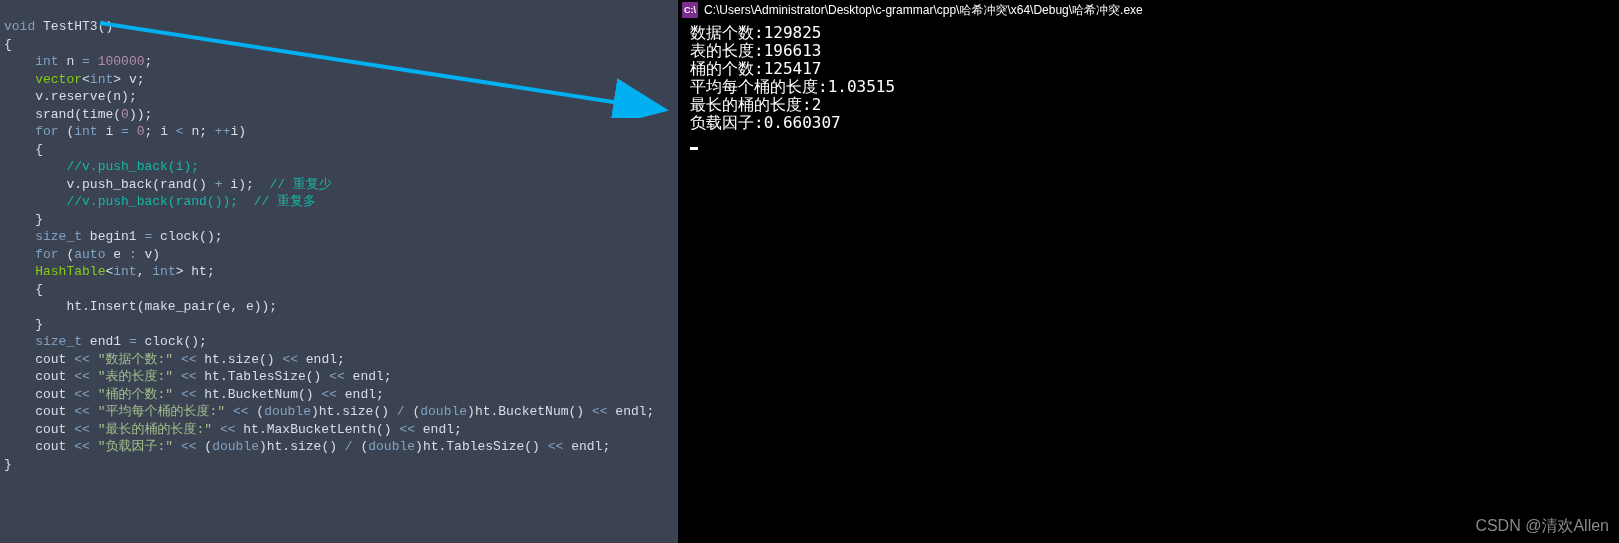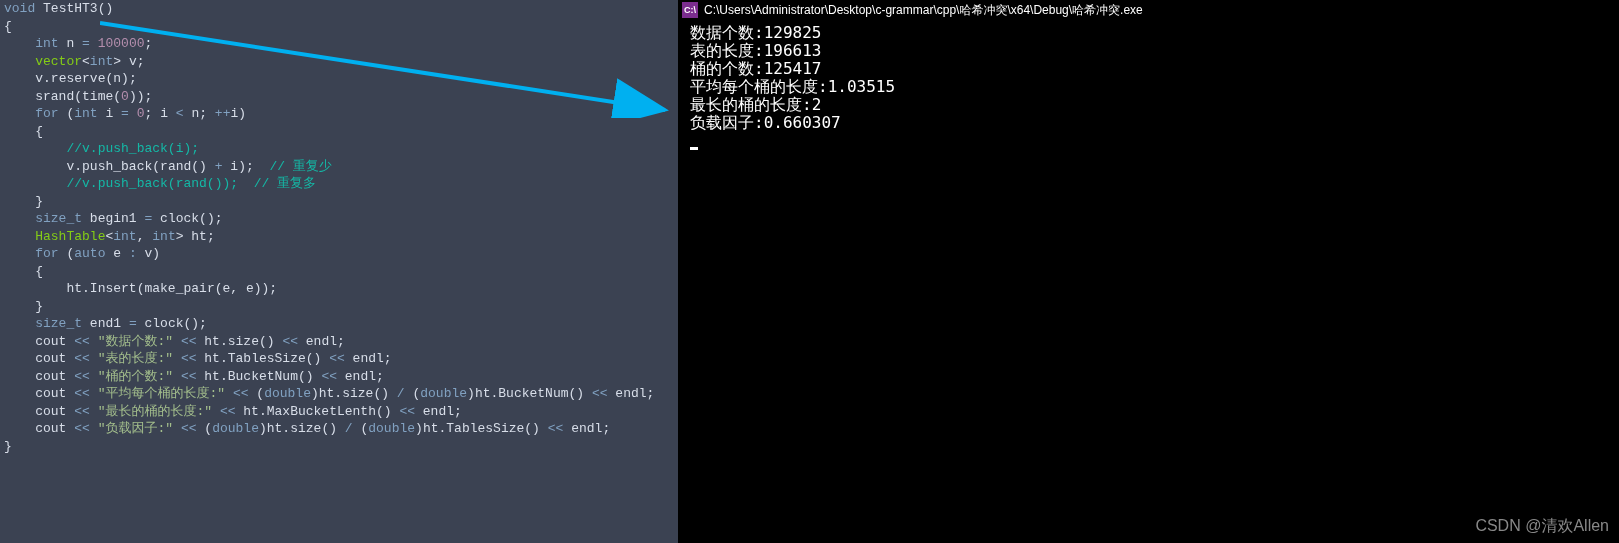--- a/index.html
+++ b/index.html
@@ -10,21 +10,21 @@
       height: 543px;
       display: flex;
       position: relative;
       overflow: hidden;
     }
     .code-pane {
       width: 678px;
       height: 543px;
       background: #3b4252;
       color: #d8dee9;
-      padding: 0 4px;
+      padding: 18px 4px;
       line-height: 17.5px;
       position: relative;
     }
     .code-line { white-space: pre; }
     .kw { color: #81a1c1; }
     .type { color: #84cc16; }
     .num { color: #b48ead; }
     .str { color: #a3be8c; }
     .comment { color: #14b8a6; }
     .fn { color: #d8dee9; }
@@ -99,22 +99,22 @@
 <div class="code-line">    <span class="id">v</span><span class="punc">.</span><span class="fn">reserve</span><span class="punc">(</span><span class="id">n</span><span class="punc">);</span></div>
 <div class="code-line">    <span class="fn">srand</span><span class="punc">(</span><span class="fn">time</span><span class="punc">(</span><span class="num">0</span><span class="punc">));</span></div>
 <div class="code-line">    <span class="kw">for</span> <span class="punc">(</span><span class="kw">int</span> <span class="id">i</span> <span class="op">=</span> <span class="num">0</span><span class="punc">;</span> <span class="id">i</span> <span class="op">&lt;</span> <span class="id">n</span><span class="punc">;</span> <span class="op">++</span><span class="id">i</span><span class="punc">)</span></div>
 <div class="code-line">    <span class="punc">{</span></div>
 <div class="code-line">        <span class="comment">//v.push_back(i);</span></div>
 <div class="code-line">        <span class="id">v</span><span class="punc">.</span><span class="fn">push_back</span><span class="punc">(</span><span class="fn">rand</span><span class="punc">()</span> <span class="op">+</span> <span class="id">i</span><span class="punc">);</span>  <span class="comment">// 重复少</span></div>
 <div class="code-line">        <span class="comment">//v.push_back(rand());  // 重复多</span></div>
 <div class="code-line">    <span class="punc">}</span></div>
 <div class="code-line"></div>
 <div class="code-line">    <span class="kw">size_t</span> <span class="id">begin1</span> <span class="op">=</span> <span class="fn">clock</span><span class="punc">();</span></div>
+<div class="code-line">    <span class="kw">for</span> <span class="punc">(</span><span class="kw">auto</span> <span class="id">e</span> <span class="op">:</span> <span class="id">v</span><span class="punc">)</span></div>
 <div class="code-line">    <span class="type">HashTable</span><span class="punc">&lt;</span><span class="kw">int</span><span class="punc">,</span> <span class="kw">int</span><span class="punc">&gt;</span> <span class="id">ht</span><span class="punc">;</span></div>
-<div class="code-line">    <span class="kw">for</span> <span class="punc">(</span><span class="kw">auto</span> <span class="id">e</span> <span class="op">:</span> <span class="id">v</span><span class="punc">)</span></div>
 <div class="code-line">    <span class="punc">{</span></div>
 <div class="code-line">        <span class="id">ht</span><span class="punc">.</span><span class="fn">Insert</span><span class="punc">(</span><span class="fn">make_pair</span><span class="punc">(</span><span class="id">e</span><span class="punc">,</span> <span class="id">e</span><span class="punc">));</span></div>
 <div class="code-line">    <span class="punc">}</span></div>
 <div class="code-line">    <span class="kw">size_t</span> <span class="id">end1</span> <span class="op">=</span> <span class="fn">clock</span><span class="punc">();</span></div>
 <div class="code-line"></div>
 <div class="code-line">    <span class="id">cout</span> <span class="op">&lt;&lt;</span> <span class="str">"数据个数:"</span> <span class="op">&lt;&lt;</span> <span class="id">ht</span><span class="punc">.</span><span class="fn">size</span><span class="punc">()</span> <span class="op">&lt;&lt;</span> <span class="id">endl</span><span class="punc">;</span></div>
 <div class="code-line">    <span class="id">cout</span> <span class="op">&lt;&lt;</span> <span class="str">"表的长度:"</span> <span class="op">&lt;&lt;</span> <span class="id">ht</span><span class="punc">.</span><span class="fn">TablesSize</span><span class="punc">()</span> <span class="op">&lt;&lt;</span> <span class="id">endl</span><span class="punc">;</span></div>
 <div class="code-line">    <span class="id">cout</span> <span class="op">&lt;&lt;</span> <span class="str">"桶的个数:"</span> <span class="op">&lt;&lt;</span> <span class="id">ht</span><span class="punc">.</span><span class="fn">BucketNum</span><span class="punc">()</span> <span class="op">&lt;&lt;</span> <span class="id">endl</span><span class="punc">;</span></div>
 <div class="code-line">    <span class="id">cout</span> <span class="op">&lt;&lt;</span> <span class="str">"平均每个桶的长度:"</span> <span class="op">&lt;&lt;</span> <span class="punc">(</span><span class="kw">double</span><span class="punc">)</span><span class="id">ht</span><span class="punc">.</span><span class="fn">size</span><span class="punc">()</span> <span class="op">/</span> <span class="punc">(</span><span class="kw">double</span><span class="punc">)</span><span class="id">ht</span><span class="punc">.</span><span class="fn">BucketNum</span><span class="punc">()</span> <span class="op">&lt;&lt;</span> <span class="id">endl</span><span class="punc">;</span></div>
 <div class="code-line">    <span class="id">cout</span> <span class="op">&lt;&lt;</span> <span class="str">"最长的桶的长度:"</span> <span class="op">&lt;&lt;</span> <span class="id">ht</span><span class="punc">.</span><span class="fn">MaxBucketLenth</span><span class="punc">()</span> <span class="op">&lt;&lt;</span> <span class="id">endl</span><span class="punc">;</span></div>

